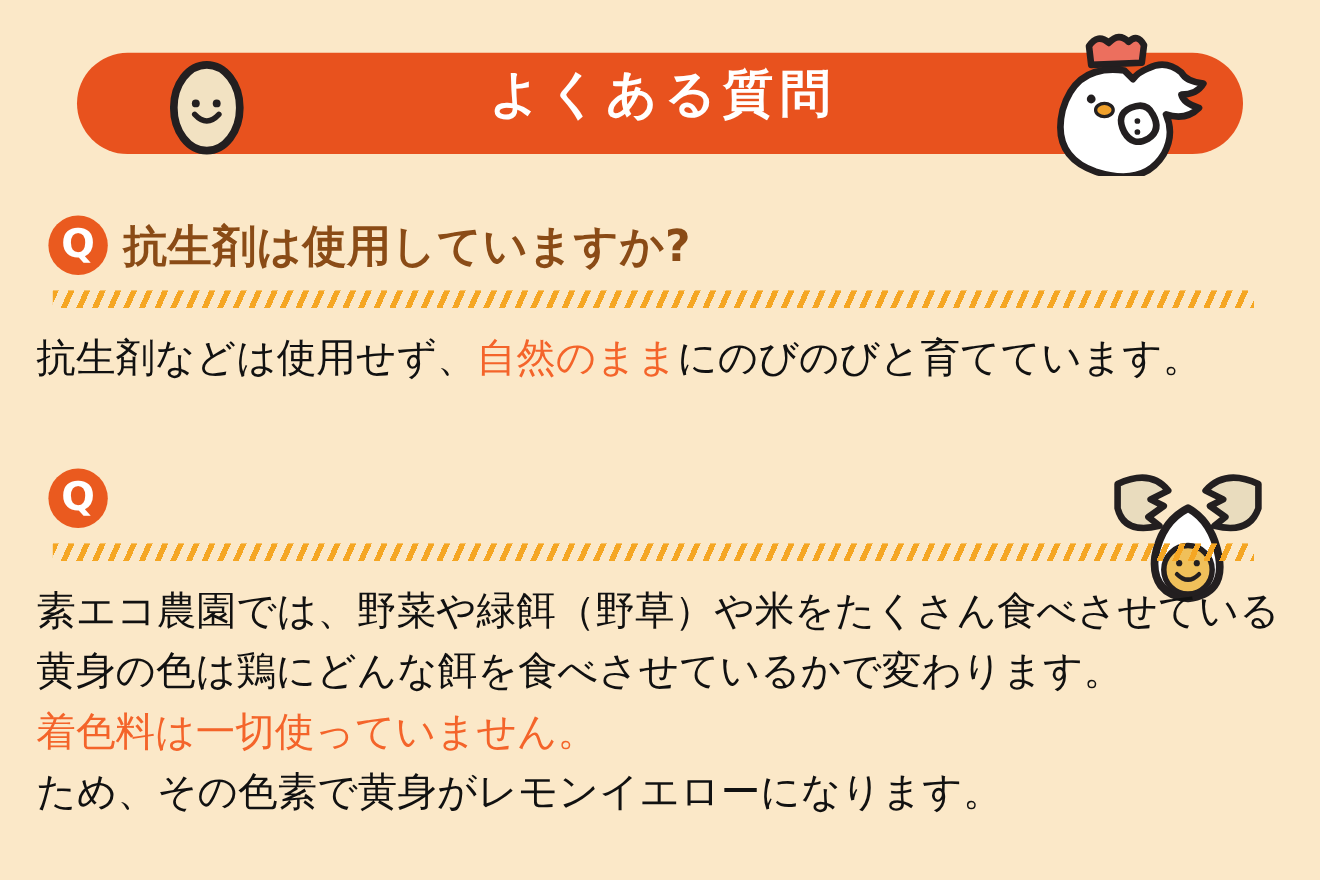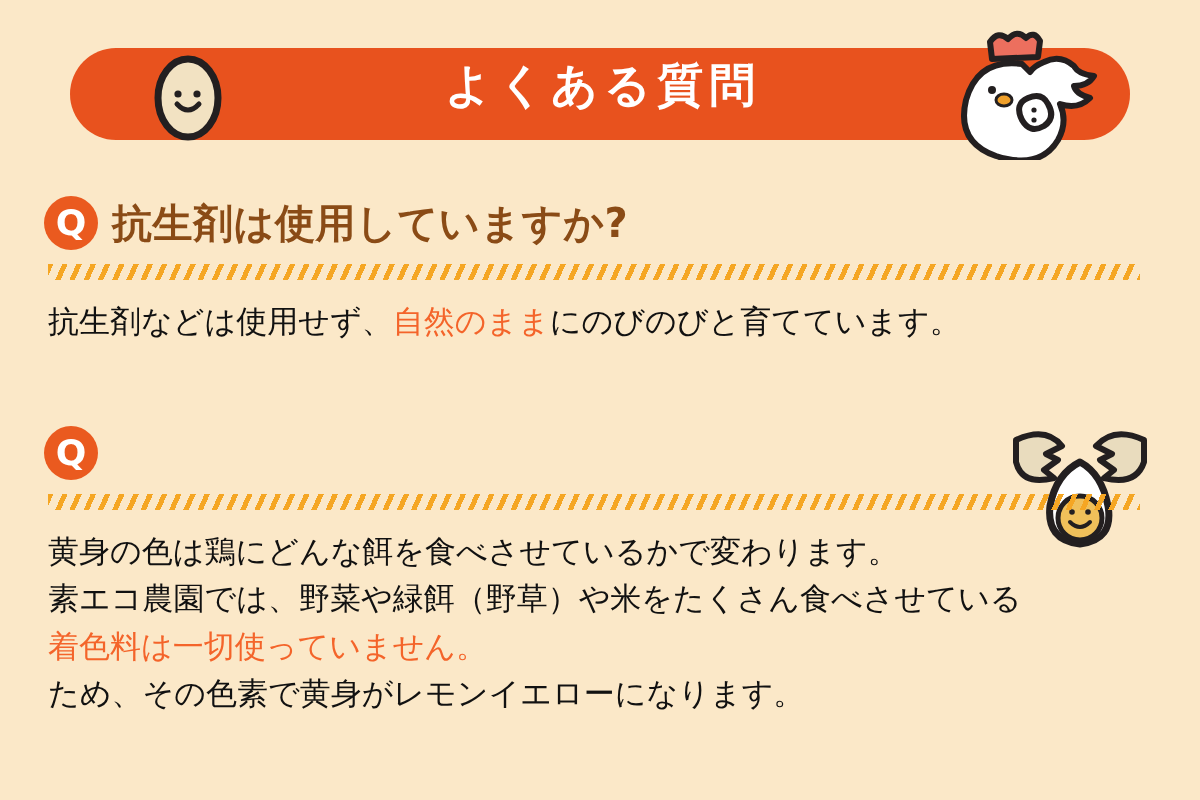--- a/index.html
+++ b/index.html
@@ -111,23 +111,23 @@
         114deg,
         #f5a623 0px,
         #f5a623 5px,
         rgba(0,0,0,0) 5px,
         rgba(0,0,0,0) 13px);
     background-repeat: repeat-x;
   }
 
   .answer {
     margin-top: 18px;
-    padding-left: 48px;
+    padding-left: 33px;
     color: #111111;
-    font-size: 31px;
+    font-size: 36px;
     line-height: 1.53;
     white-space: nowrap;
   }
   .answer .hl { color: #f4642a; }
   .answer-line { display: block; }
 
   .egg-crack {
     position: absolute;
     left: 1004px;
     top: 418px;
@@ -191,20 +191,20 @@
       </span>
     </div>
   </div>
 
   <div class="faq faq-2">
     <div class="q-row">
       <div class="q-badge">Q</div>
     </div>
     <div class="divider"></div>
     <div class="answer">
+      <span class="answer-line">素エコ農園では、野菜や緑餌（野草）や米をたくさん食べさせている</span>
       <span class="answer-line">黄身の色は鶏にどんな餌を食べさせているかで変わります。</span>
-      <span class="answer-line">素エコ農園では、野菜や緑餌（野草）や米をたくさん食べさせている</span>
       <span class="answer-line hl">着色料は一切使っていません。</span>
       <span class="answer-line">ため、その色素で黄身がレモンイエローになります。</span>
     </div>
   </div>
 
 </div>
 
 </body></html>

